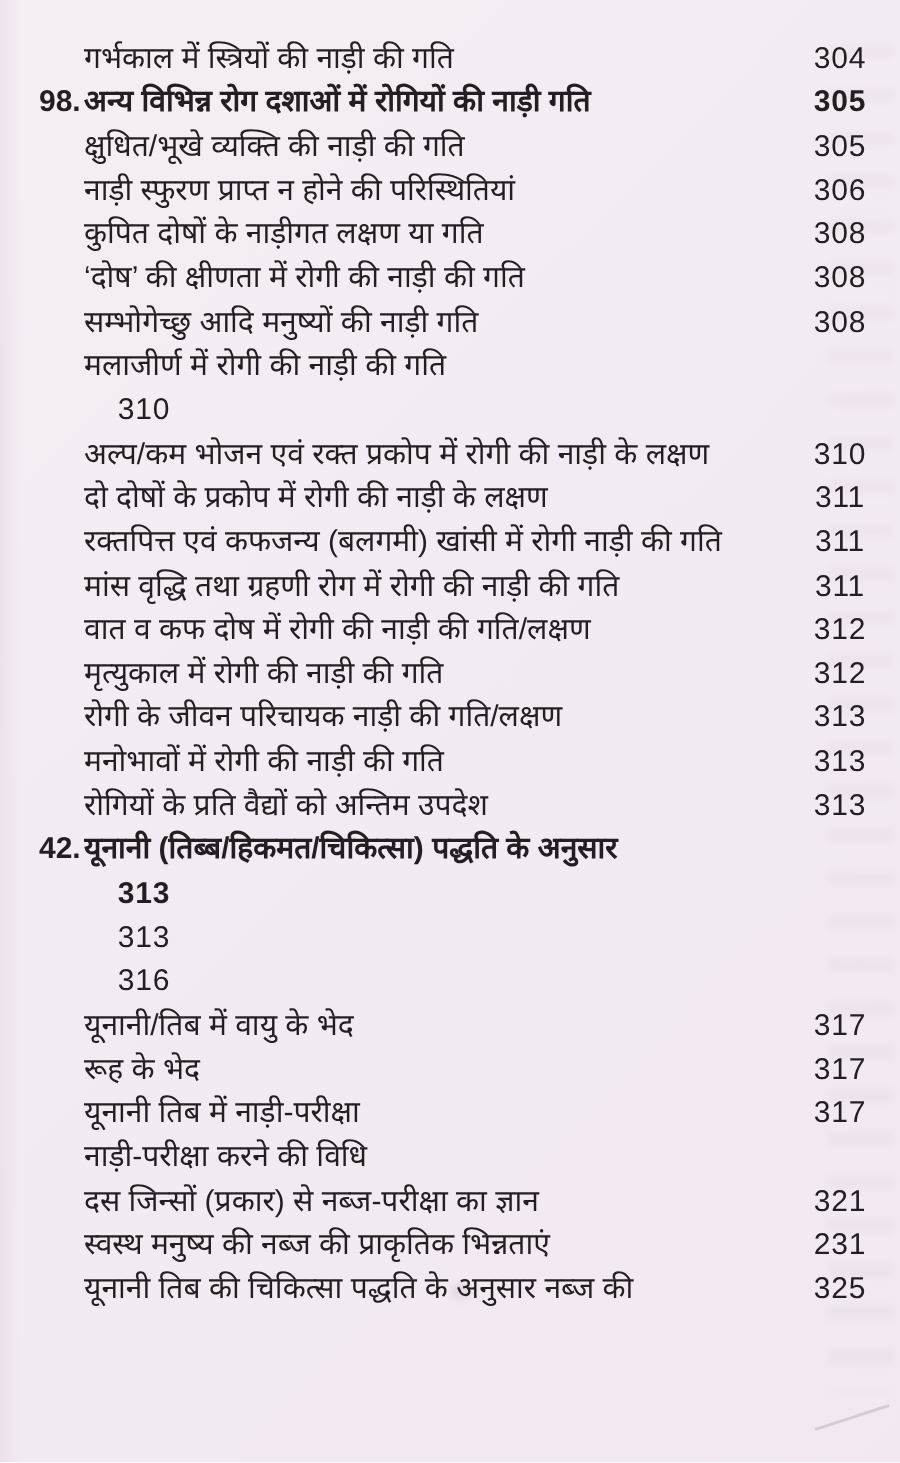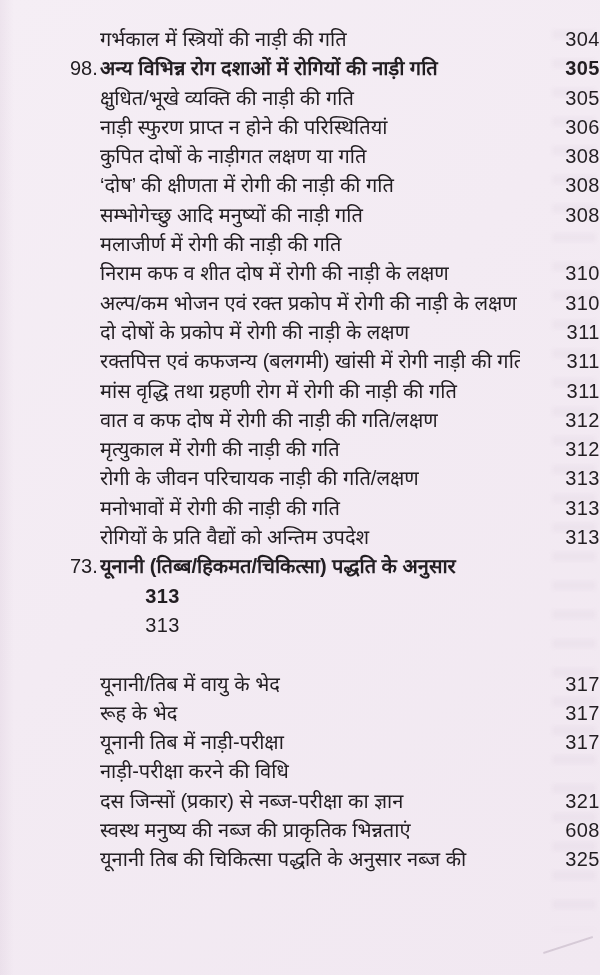--- a/index.html
+++ b/index.html
@@ -16,44 +16,43 @@
     position: relative;
     width: 600px;
     height: 975px;
     background: linear-gradient(135deg, #f5eef5 0%, #f3ebf3 45%, #f1e8f1 100%);
     box-sizing: border-box;
     padding: 25px 0 0 26px;
   }
   .toc-list {
     position: relative;
     z-index: 2;
-    margin-left: 44px;
   }
   .row {
     display: flex;
     align-items: baseline;
     height: 29.3px;
     line-height: 29.3px;
     font-size: 20px;
     color: #221e22;
     white-space: nowrap;
   }
   .row .num {
     flex: 0 0 30px;
     width: 30px;
-    font-weight: 400;
+    font-weight: 700;
   }
   .row .label {
     flex: 1 1 auto;
     overflow: hidden;
   }
   .row .page {
     flex: 0 0 80px;
     width: 80px;
-    text-align: right;
+    text-align: center;
     letter-spacing: 0.5px;
   }
   .row.chapter .label,
   .row.chapter .page,
   .row.chapter-cont .label,
   .row.chapter-cont .page {
     font-weight: 700;
   }
   .row.sub .label,
   .row.sub .page {
@@ -151,21 +150,20 @@
       <span class="num"></span>
       <span class="label">सम्भोगेच्छु आदि मनुष्यों की नाड़ी गति</span>
       <span class="page">308</span>
     </div>
       <div class="row sub">
       <span class="num"></span>
       <span class="label">मलाजीर्ण में रोगी की नाड़ी की गति</span>
     </div>
       <div class="row sub">
       <span class="num"></span>
-      <span class="label">निराम कफ व शीत दोष में रोगी की नाड़ी के लक्षण</span>
       <span class="page">310</span>
     </div>
       <div class="row sub">
       <span class="num"></span>
       <span class="label">अल्प/कम भोजन एवं रक्त प्रकोप में रोगी की नाड़ी के लक्षण</span>
       <span class="page">310</span>
     </div>
       <div class="row sub">
       <span class="num"></span>
       <span class="label">दो दोषों के प्रकोप में रोगी की नाड़ी के लक्षण</span>
@@ -200,34 +198,35 @@
       <span class="num"></span>
       <span class="label">मनोभावों में रोगी की नाड़ी की गति</span>
       <span class="page">313</span>
     </div>
       <div class="row sub">
       <span class="num"></span>
       <span class="label">रोगियों के प्रति वैद्यों को अन्तिम उपदेश</span>
       <span class="page">313</span>
     </div>
       <div class="row chapter">
-      <span class="num">73.</span>
+      <span class="num">42.</span>
       <span class="label">यूनानी (तिब्ब/हिकमत/चिकित्सा) पद्धति के अनुसार</span>
       <span class="page"></span>
     </div>
       <div class="row chapter-cont">
       <span class="num"></span>
       <span class="page">313</span>
     </div>
       <div class="row sub">
       <span class="num"></span>
       <span class="page">313</span>
     </div>
       <div class="row sub">
       <span class="num"></span>
+      <span class="page">316</span>
     </div>
       <div class="row sub">
       <span class="num"></span>
       <span class="label">यूनानी/तिब में वायु के भेद</span>
       <span class="page">317</span>
     </div>
       <div class="row sub">
       <span class="num"></span>
       <span class="label">रूह के भेद</span>
       <span class="page">317</span>
@@ -242,21 +241,21 @@
       <span class="label">नाड़ी-परीक्षा करने की विधि</span>
     </div>
       <div class="row sub">
       <span class="num"></span>
       <span class="label">दस जिन्सों (प्रकार) से नब्ज-परीक्षा का ज्ञान</span>
       <span class="page">321</span>
     </div>
       <div class="row sub">
       <span class="num"></span>
       <span class="label">स्वस्थ मनुष्य की नब्ज की प्राकृतिक भिन्नताएं</span>
-      <span class="page">608</span>
+      <span class="page">231</span>
     </div>
       <div class="row sub">
       <span class="num"></span>
       <span class="label">यूनानी तिब की चिकित्सा पद्धति के अनुसार नब्ज की</span>
       <span class="page">325</span>
     </div>
     </div>
 
 </div>
 

